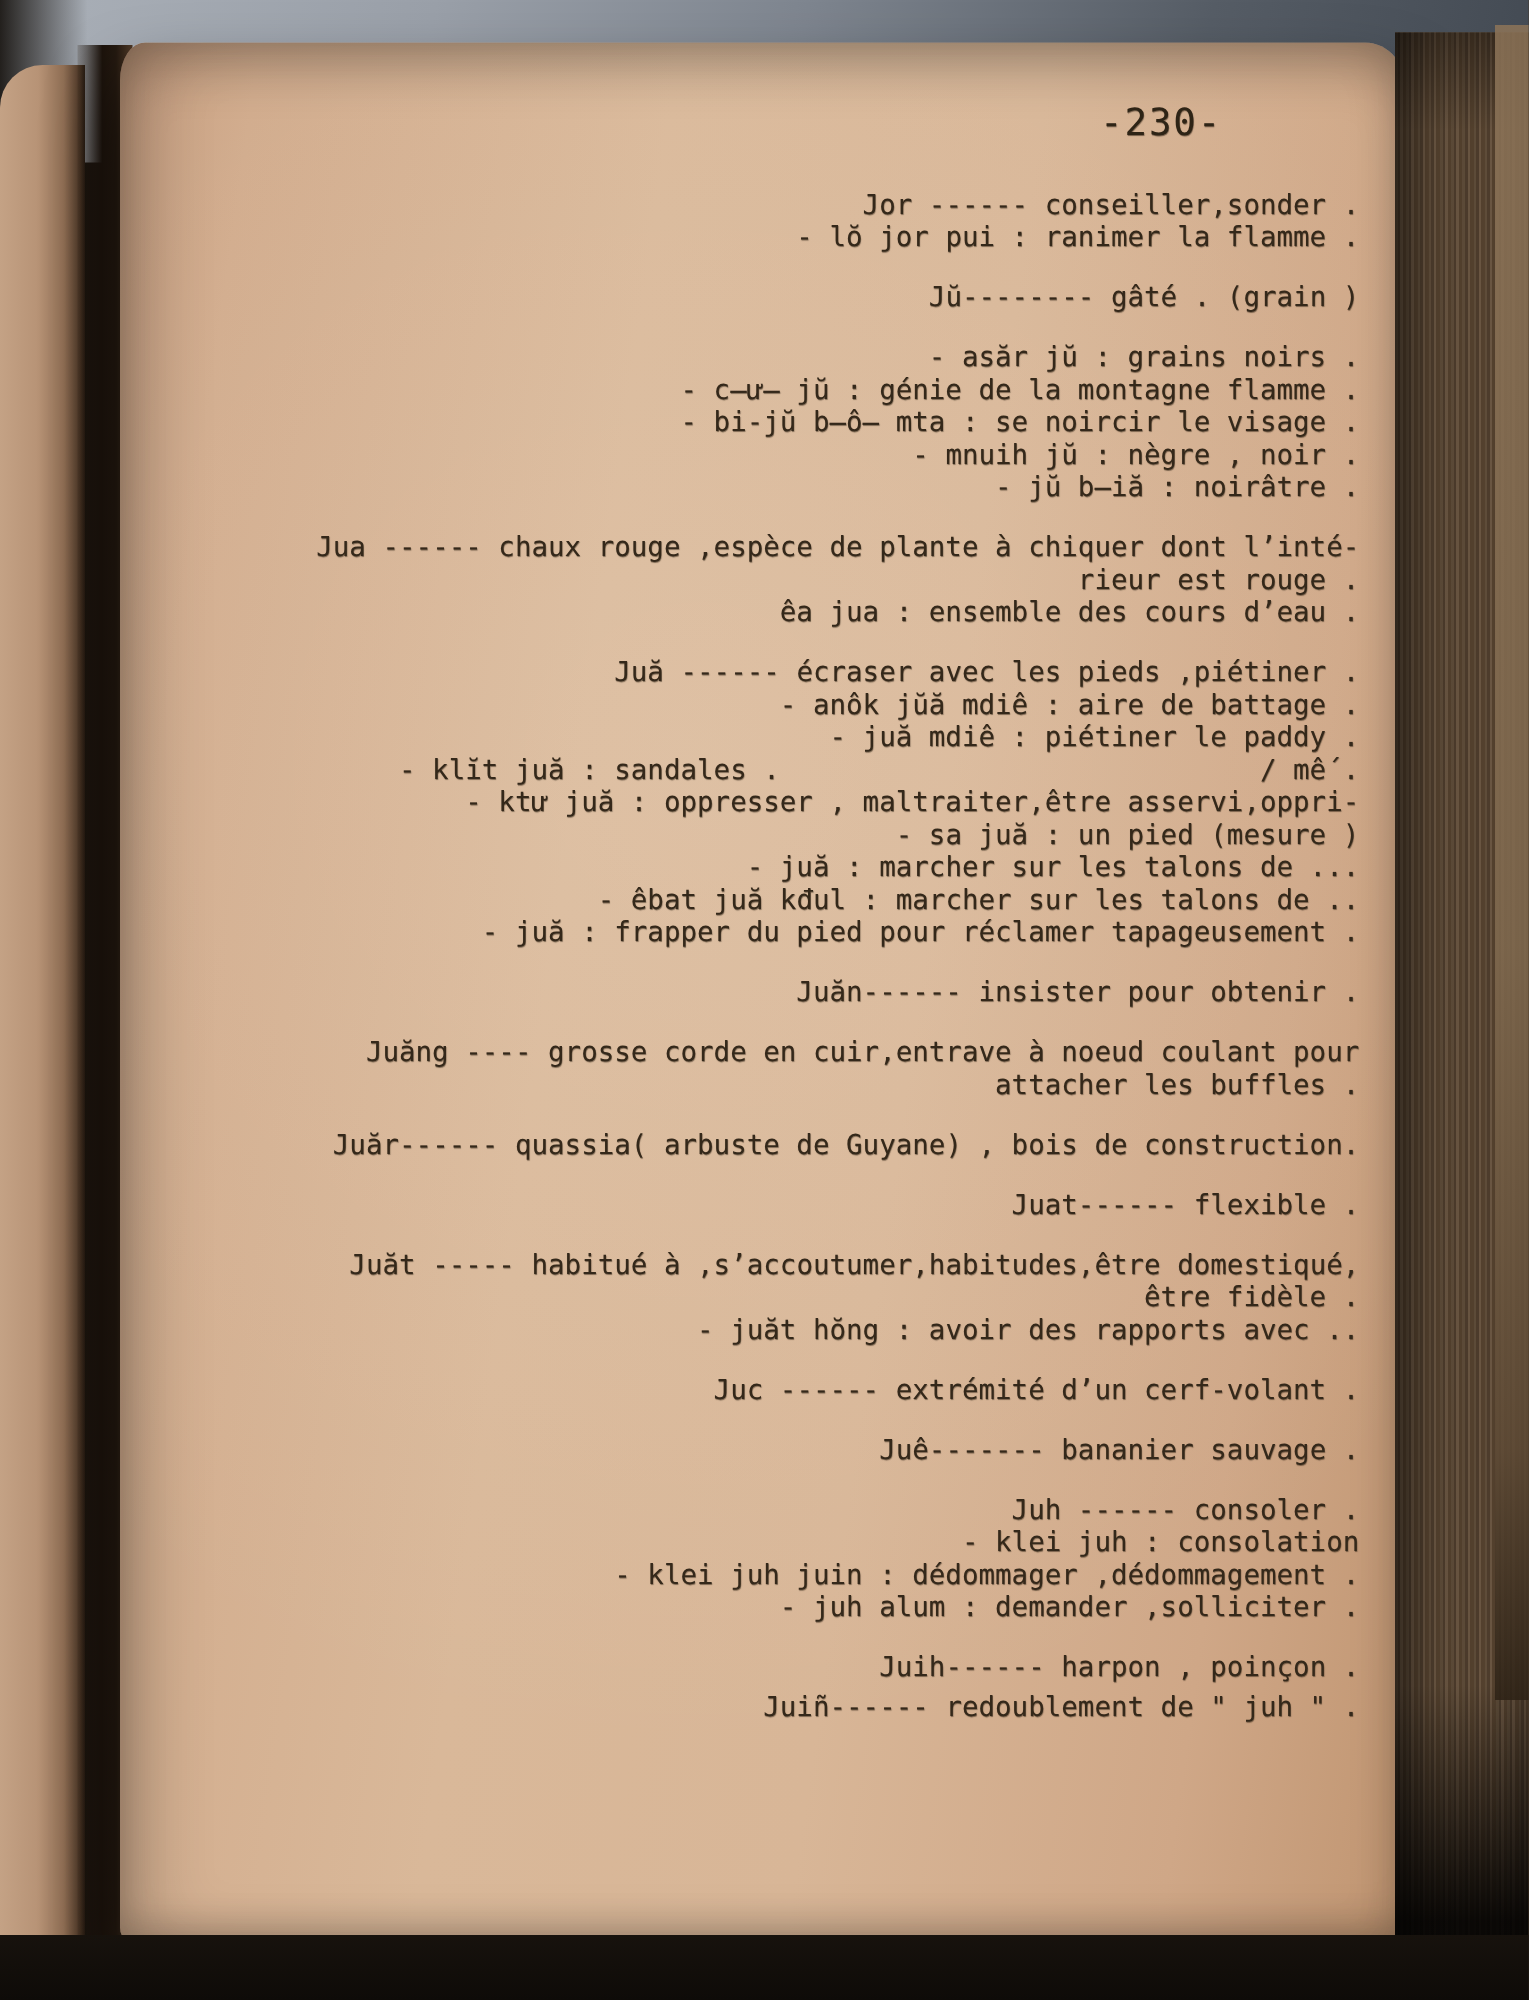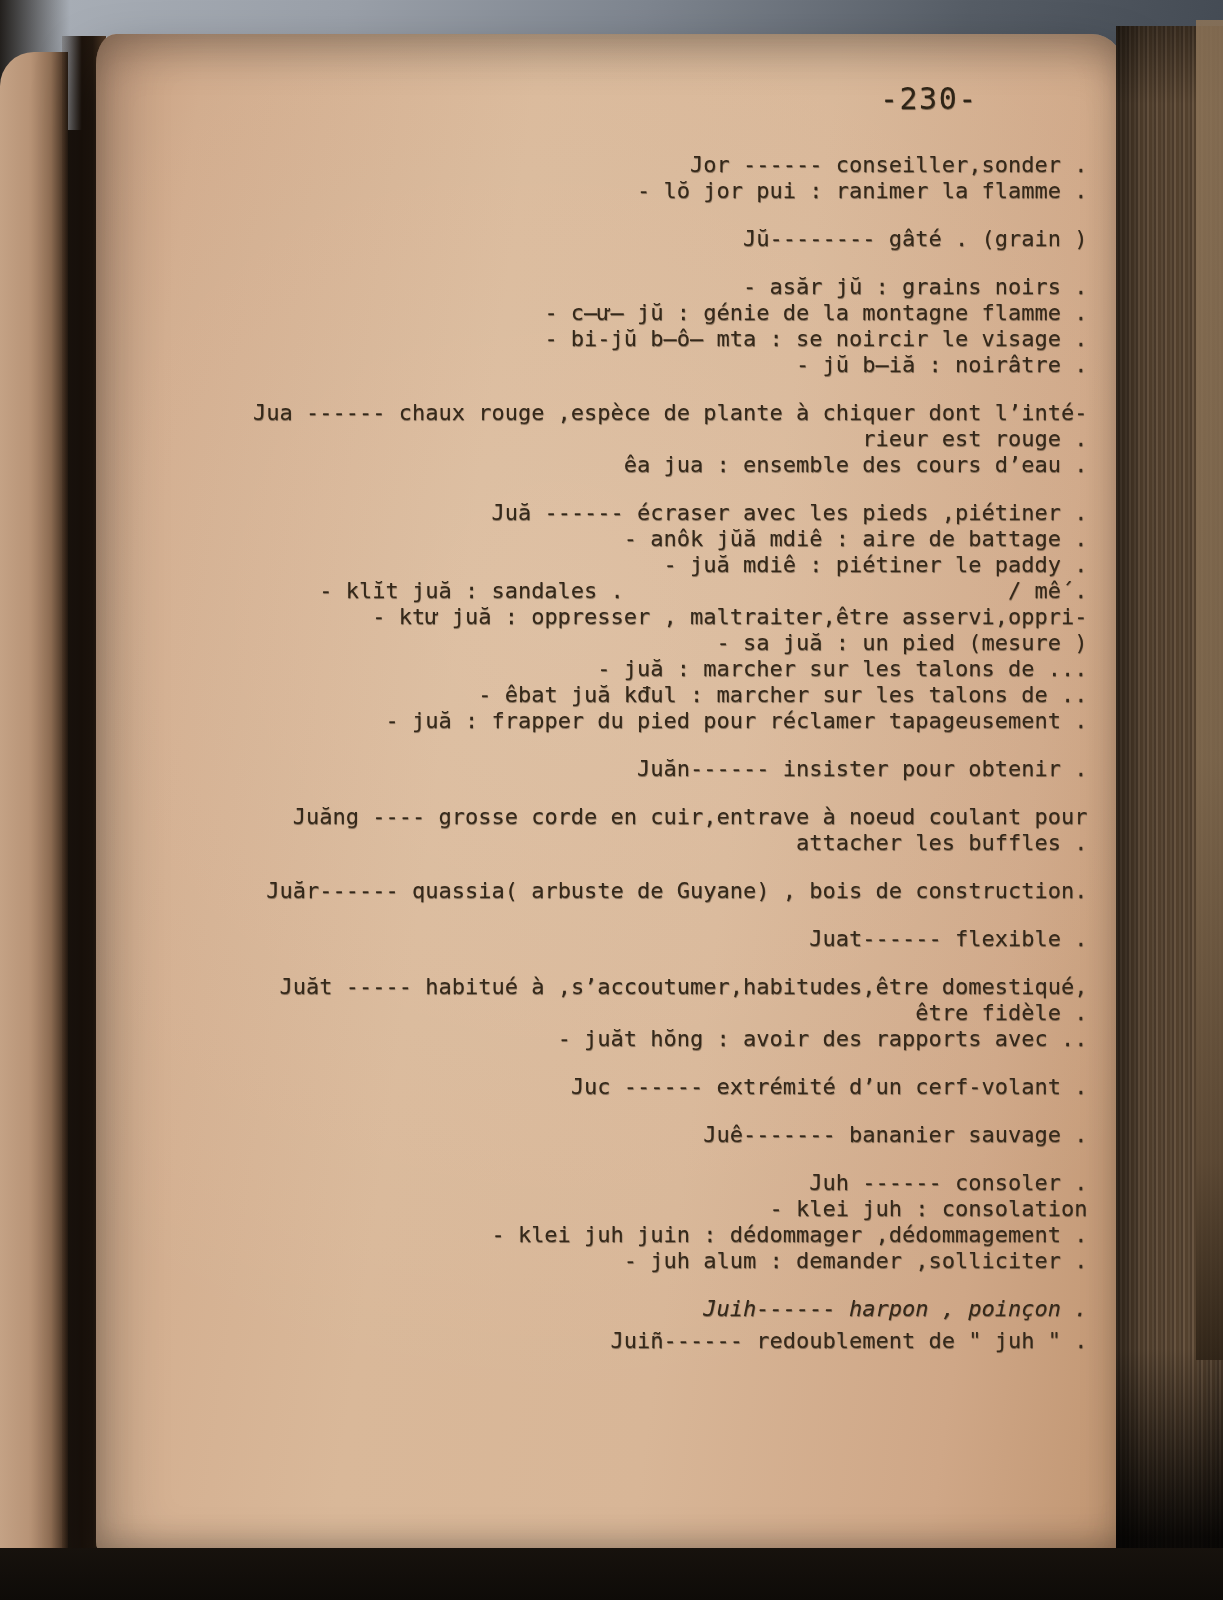--- a/index.html
+++ b/index.html
@@ -70,21 +70,21 @@
     color:#2e2416;
     text-shadow:.4px .6px .7px rgba(40,28,14,.55);
   }
   .page-text{
     position:absolute;left:104px;top:118px;
     font-size:22px;line-height:26px;
     color:#34281a;
     text-shadow:.4px .6px .7px rgba(40,28,14,.5);
   }
   .entry{margin-bottom:22px;text-align:right;}
-  .entry.tight{margin-bottom:6px;font-style:italic;}
+  .entry.tight{margin-bottom:6px;}
   .line{white-space:pre;}
 </style>
 </head>
 <body>
 
 <div class="top-band"></div>
 <div class="top-band-left-dark"></div>
 <div class="prev-page"></div>
 <div class="gutter"></div>
 
@@ -95,20 +95,21 @@
         <div class="line">Jor ------ conseiller,sonder .</div>
         <div class="line">         - lŏ jor pui : ranimer la flamme .</div>
       </div>
       <div class="entry">
         <div class="line">Jŭ-------- gâté . (grain )</div>
       </div>
       <div class="entry">
         <div class="line">         - asăr jŭ : grains noirs .</div>
         <div class="line">         - c̶ư̶ jŭ : génie de la montagne flamme .</div>
         <div class="line">         - bi-jŭ b̶ô̶ mta : se noircir le visage .</div>
+        <div class="line">         - mnuih jŭ : nègre , noir .</div>
         <div class="line">         - jŭ b̶iă : noirâtre .</div>
       </div>
       <div class="entry">
         <div class="line">Jua ------ chaux rouge ,espèce de plante à chiquer dont l’inté-</div>
         <div class="line">           rieur est rouge .</div>
         <div class="line">         êa jua : ensemble des cours d’eau .</div>
       </div>
       <div class="entry">
         <div class="line">Juă ------ écraser avec les pieds ,piétiner .</div>
         <div class="line">         - anôk jŭă mdiê : aire de battage .</div>

